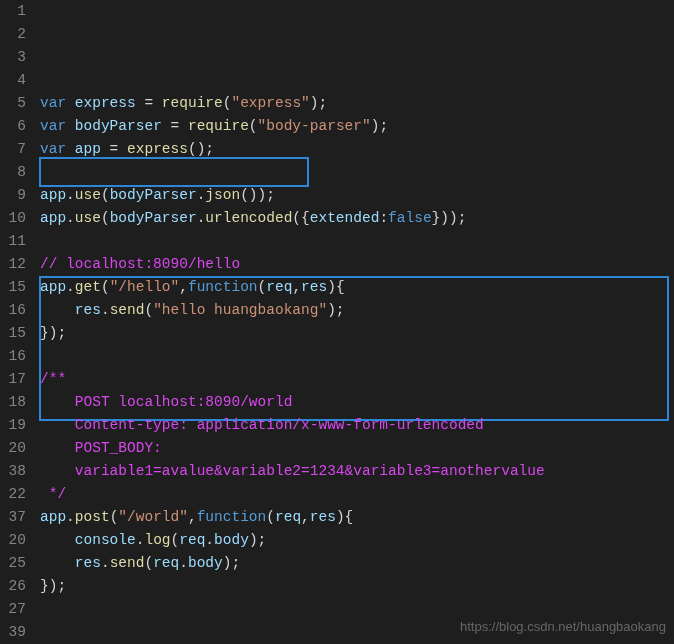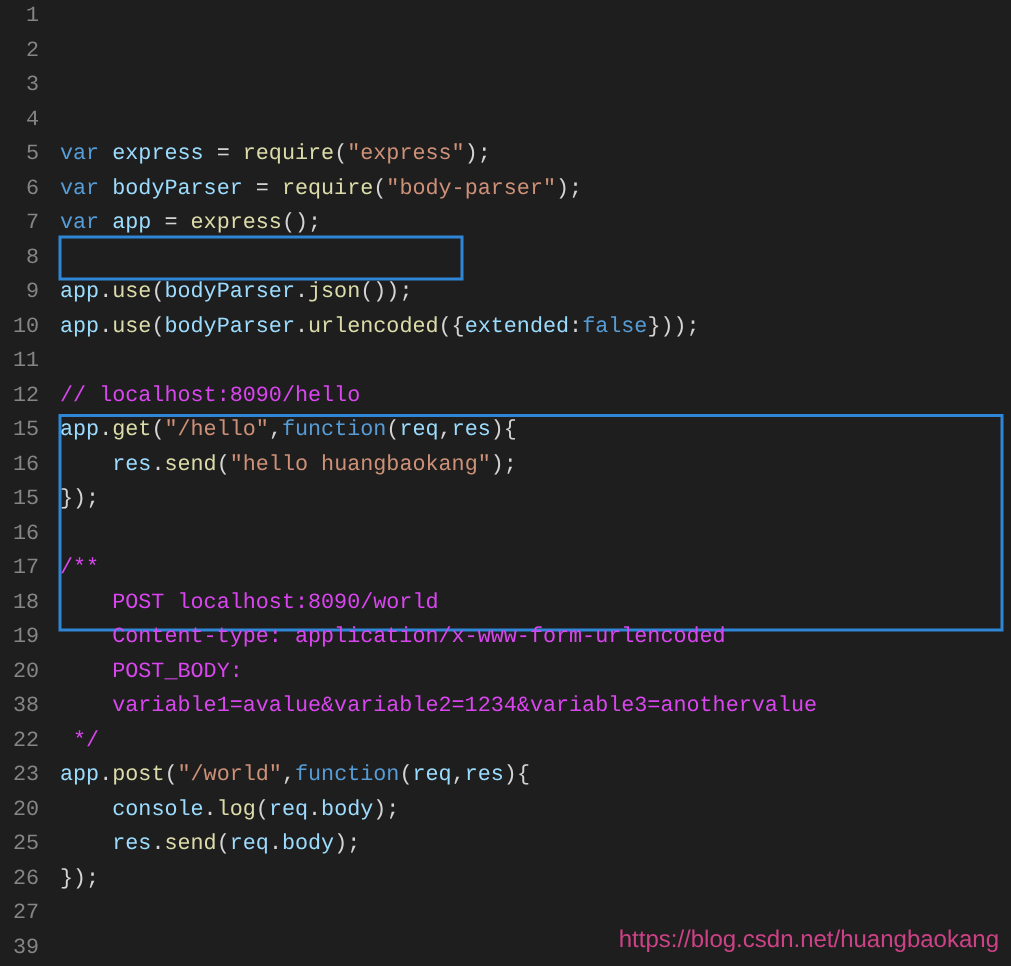--- a/index.html
+++ b/index.html
@@ -43,22 +43,22 @@
     position: absolute;
     border: 2px solid #2f86d6;
     pointer-events: none;
   }
   .box1 { left: 1px; top: 157px; width: 270px; height: 30px; }
   .box2 { left: 1px; top: 276px; width: 630px; height: 145px; }
   .watermark {
     position: absolute;
     right: 8px;
     bottom: 6px;
-    color: #ec4899;
-    font-size: 16px;
+    color: #737373;
+    font-size: 13px;
     font-family: Arial, sans-serif;
     opacity: 0.85;
   }
 </style>
 </head>
 <body>
 
 <div class="editor">
   <div class="gutter">
       <div class="ln">1</div>
@@ -76,21 +76,21 @@
       <div class="ln">15</div>
       <div class="ln">16</div>
       <div class="ln">15</div>
       <div class="ln">16</div>
       <div class="ln">17</div>
       <div class="ln">18</div>
       <div class="ln">19</div>
       <div class="ln">20</div>
       <div class="ln">38</div>
       <div class="ln">22</div>
-      <div class="ln">23</div>
+      <div class="ln">37</div>
       <div class="ln">20</div>
       <div class="ln">25</div>
       <div class="ln">26</div>
       <div class="ln">27</div>
       <div class="ln">39</div>
     </div>
   <div class="code">
     <div class="box box1"></div>
     <div class="box box2"></div>
   <div class="line"><span class="kw">var</span><span class="pl"> </span><span class="ident">express</span><span class="pl"> = </span><span class="fn">require</span><span class="pl">(</span><span class="str">"express"</span><span class="pl">);</span></div><div class="line"><span class="kw">var</span><span class="pl"> </span><span class="ident">bodyParser</span><span class="pl"> = </span><span class="fn">require</span><span class="pl">(</span><span class="str">"body-parser"</span><span class="pl">);</span></div><div class="line"><span class="kw">var</span><span class="pl"> </span><span class="ident">app</span><span class="pl"> = </span><span class="fn">express</span><span class="pl">();</span></div><div class="line"></div><div class="line"><span class="ident">app</span><span class="pl">.</span><span class="fn">use</span><span class="pl">(</span><span class="ident">bodyParser</span><span class="pl">.</span><span class="fn">json</span><span class="pl">());</span></div><div class="line"><span class="ident">app</span><span class="pl">.</span><span class="fn">use</span><span class="pl">(</span><span class="ident">bodyParser</span><span class="pl">.</span><span class="fn">urlencoded</span><span class="pl">({</span><span class="ident">extended</span><span class="pl">:</span><span class="kw">false</span><span class="pl">}));</span></div><div class="line"></div><div class="line"><span class="cmt">// localhost:8090/hello</span></div><div class="line"><span class="ident">app</span><span class="pl">.</span><span class="fn">get</span><span class="pl">(</span><span class="str">"/hello"</span><span class="pl">,</span><span class="kw">function</span><span class="pl">(</span><span class="ident">req</span><span class="pl">,</span><span class="ident">res</span><span class="pl">){</span></div><div class="line"><span class="pl">    </span><span class="ident">res</span><span class="pl">.</span><span class="fn">send</span><span class="pl">(</span><span class="str">"hello huangbaokang"</span><span class="pl">);</span></div><div class="line"><span class="pl">});</span></div><div class="line"></div><div class="line"><span class="cmt">/**</span></div><div class="line"><span class="cmt">    POST localhost:8090/world</span></div><div class="line"><span class="cmt">    Content-type: application/x-www-form-urlencoded</span></div><div class="line"><span class="cmt">    POST_BODY:</span></div><div class="line"><span class="cmt">    variable1=avalue&amp;variable2=1234&amp;variable3=anothervalue</span></div><div class="line"><span class="cmt"> */</span></div><div class="line"><span class="ident">app</span><span class="pl">.</span><span class="fn">post</span><span class="pl">(</span><span class="str">"/world"</span><span class="pl">,</span><span class="kw">function</span><span class="pl">(</span><span class="ident">req</span><span class="pl">,</span><span class="ident">res</span><span class="pl">){</span></div><div class="line"><span class="pl">    </span><span class="ident">console</span><span class="pl">.</span><span class="fn">log</span><span class="pl">(</span><span class="ident">req</span><span class="pl">.</span><span class="ident">body</span><span class="pl">);</span></div><div class="line"><span class="pl">    </span><span class="ident">res</span><span class="pl">.</span><span class="fn">send</span><span class="pl">(</span><span class="ident">req</span><span class="pl">.</span><span class="ident">body</span><span class="pl">);</span></div><div class="line"><span class="pl">});</span></div><div class="line"></div><div class="line"></div></div>

